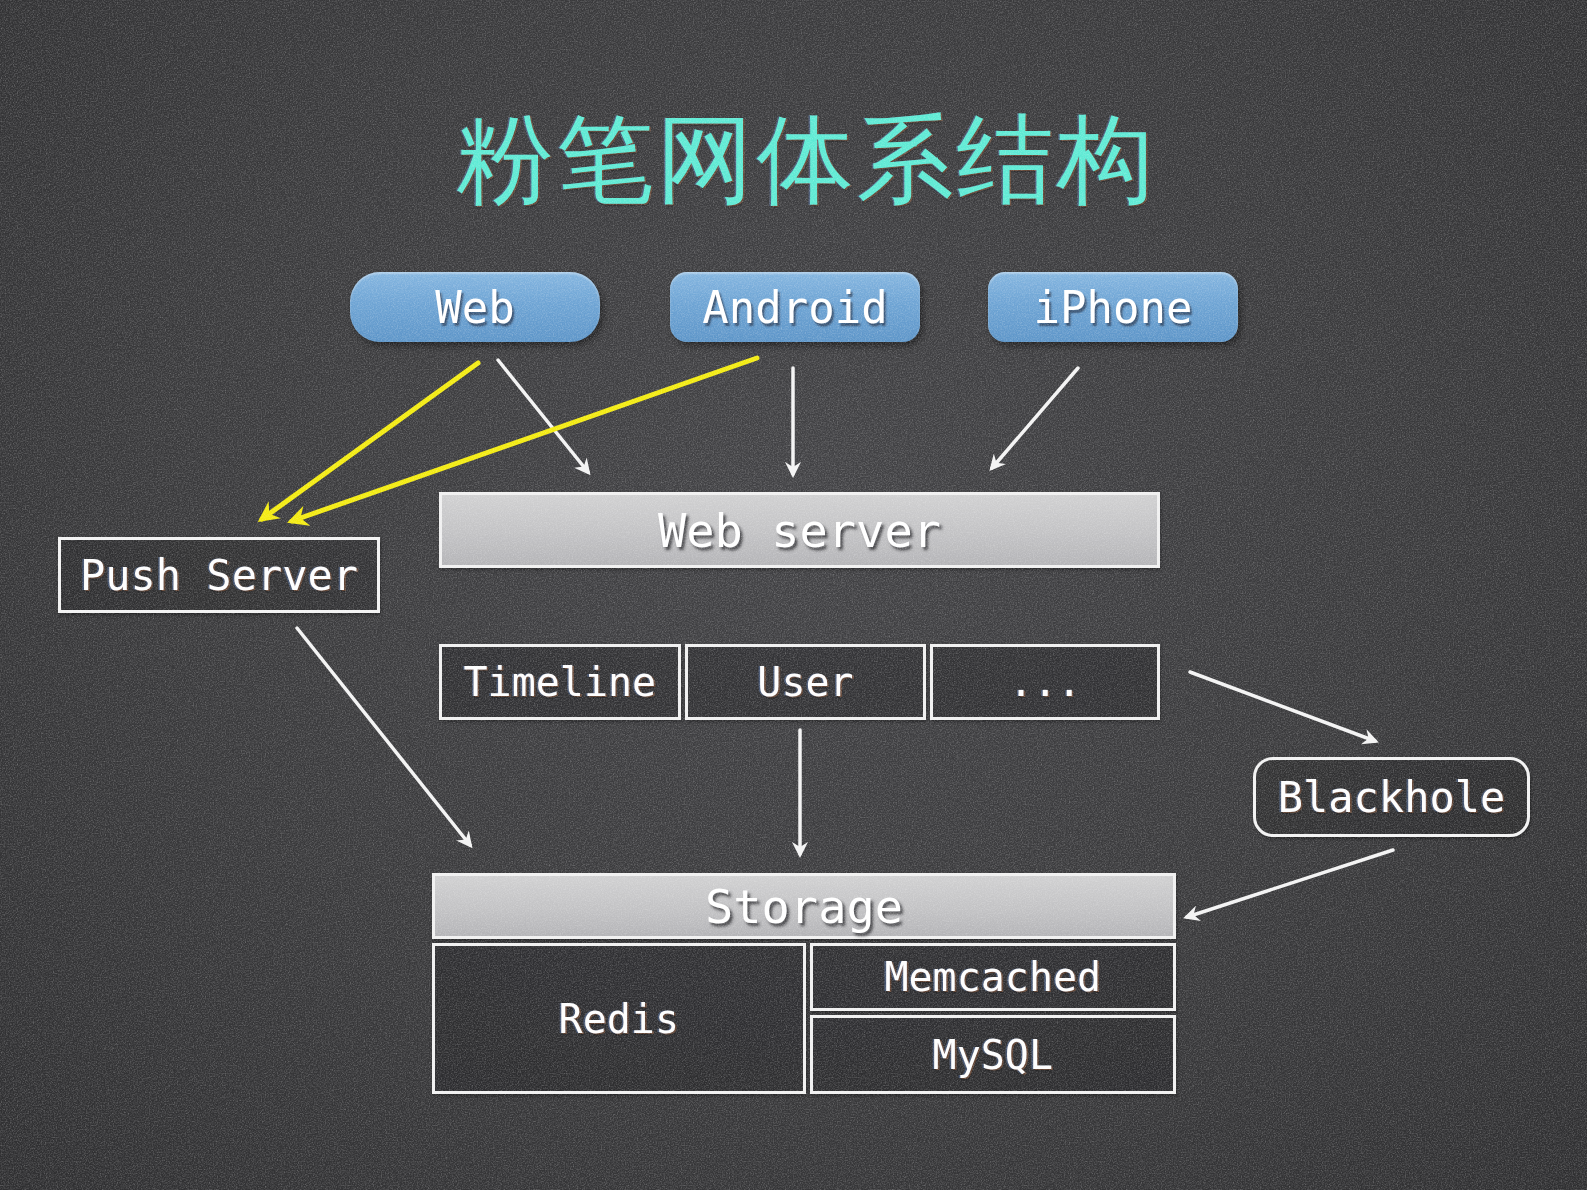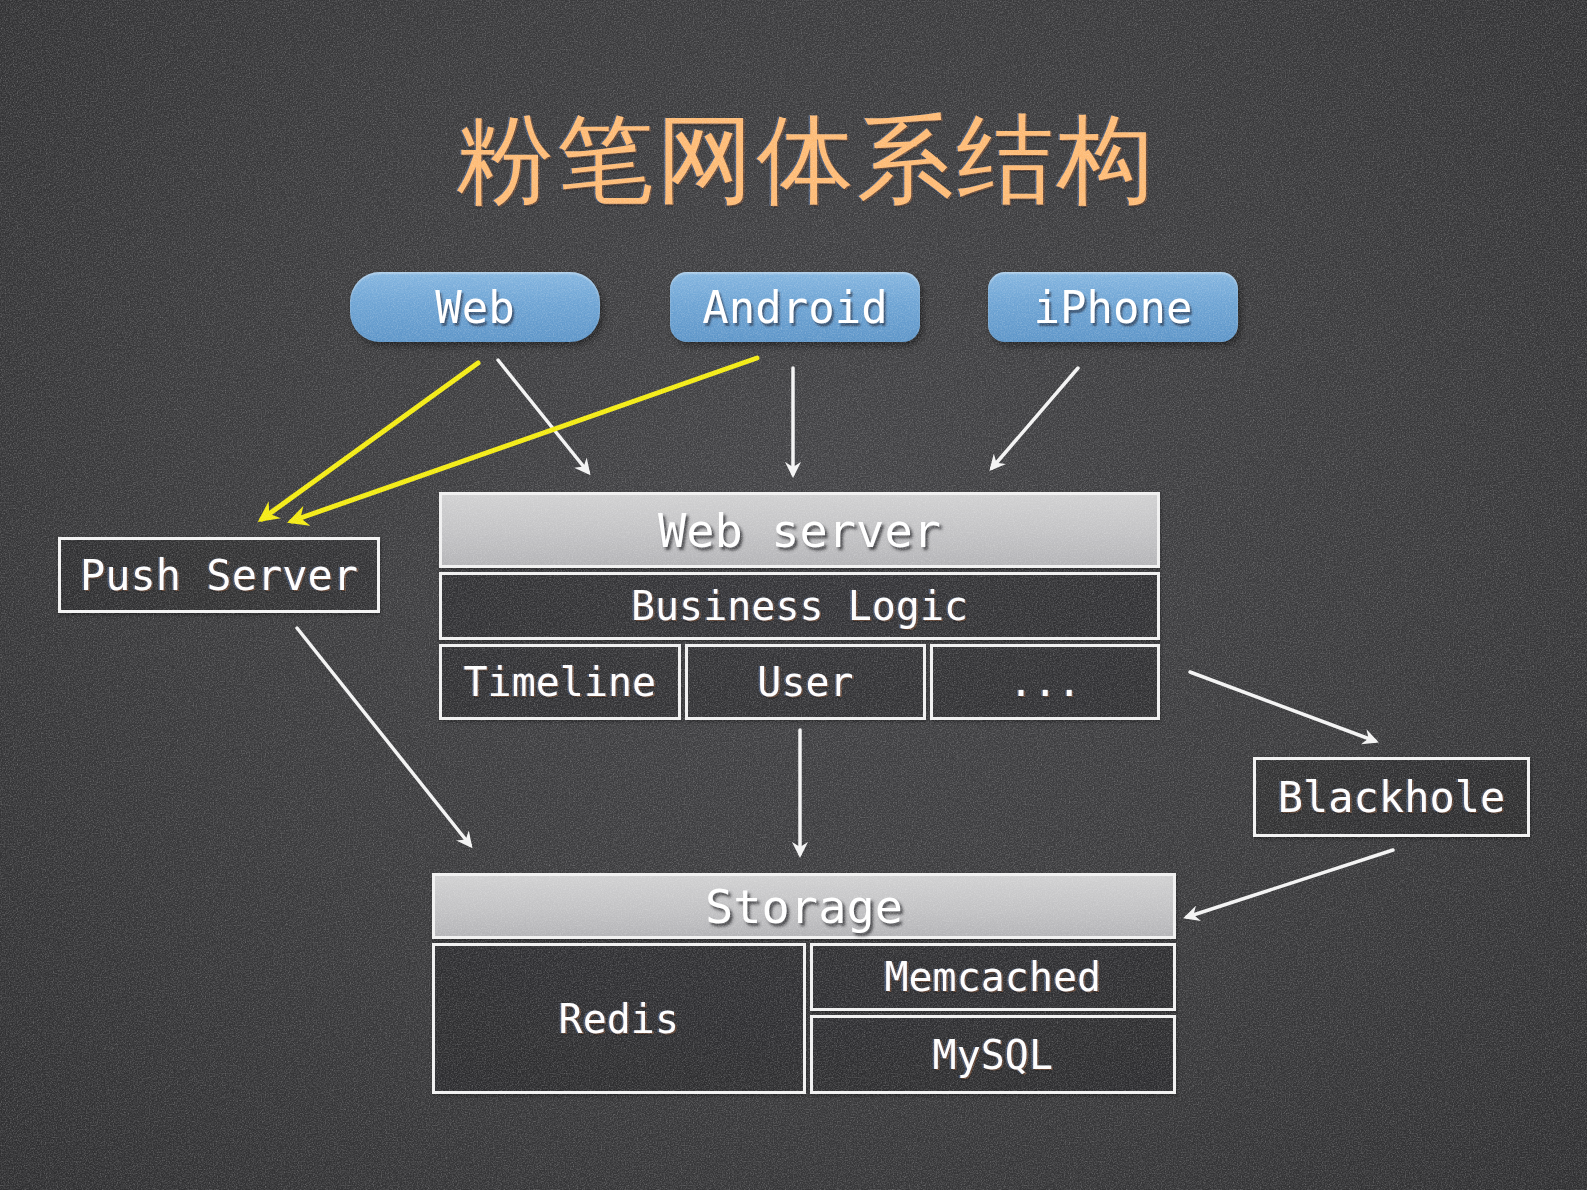--- a/index.html
+++ b/index.html
@@ -9,21 +9,21 @@
     font-family:"DejaVu Sans Mono","Liberation Mono",monospace;
   }
   .vignette{
     position:absolute;inset:0;z-index:0;
     background:radial-gradient(ellipse at 50% 42%, #434346 0%, #3a3a3c 55%, #2f2f31 100%);
   }
   .noise{position:absolute;inset:0;z-index:60;pointer-events:none;}
 
   .title{
     position:absolute;left:0;right:0;top:96px;z-index:10;
-    text-align:center;color:#fdba74;font-size:97px;letter-spacing:3px;
+    text-align:center;color:#5eead4;font-size:97px;letter-spacing:3px;
     font-family:"DejaVu Sans","Liberation Sans",sans-serif;
     text-shadow:3px 4px 4px rgba(0,0,0,.55);
     margin-left:26px;
   }
 
   .client-btn{
     position:absolute;top:272px;width:250px;height:70px;z-index:10;
     border-radius:17px;
     background:linear-gradient(180deg,#85b6e0 0%,#6ea4d4 45%,#5d95c8 100%);
     box-shadow:3px 4px 6px rgba(0,0,0,.45), inset 0 2px 2px rgba(255,255,255,.35);
@@ -37,21 +37,21 @@
 
   .plain-box{
     position:absolute;z-index:10;
     border:3px solid #f2f2f2;
     background:rgba(22,22,25,.22);
     display:flex;align-items:center;justify-content:center;
     color:#fdfdfd;font-size:42px;
     box-shadow:1px 2px 3px rgba(0,0,0,.4);
   }
   .push-server{left:58px;top:537px;width:316px;height:70px;}
-  .blackhole{left:1253px;top:757px;width:271px;height:74px;}
+  .blackhole{left:1253px;top:757px;width:271px;height:74px;border-radius:20px;}
 
   .chalk{
     text-shadow:1.6px .5px 0 rgba(255,150,90,.28), -1.6px -.5px 0 rgba(120,170,255,.30), 1px 2px 2px rgba(0,0,0,.35);
   }
 
   .stack{display:grid;grid-gap:4px;position:absolute;z-index:10;}
   .webserver{left:439px;top:492px;width:721px;height:228px;
     grid-template-rows:76px 68px 1fr;grid-template-columns:1fr 1fr .95fr;}
   .storage{left:432px;top:873px;width:744px;height:221px;
     grid-template-rows:66px 68px 1fr;grid-template-columns:1.02fr 1fr;}
@@ -100,23 +100,20 @@
 </div>
 
 <div class="plain-box blackhole chalk">
   <span>Blackhole</span>
 </div>
 
 <div class="stack webserver">
   <div class="cell hdr span-all">
     <span>Web server</span>
   </div>
-  <div class="cell span-all chalk" style="grid-row:2;">
-    <span>Business Logic</span>
-  </div>
   <div class="cell ws-mod chalk">
     <span>Timeline</span>
   </div>
   <div class="cell ws-mod chalk">
     <span>User</span>
   </div>
   <div class="cell ws-mod chalk">
     <span>...</span>
   </div>
 </div>

